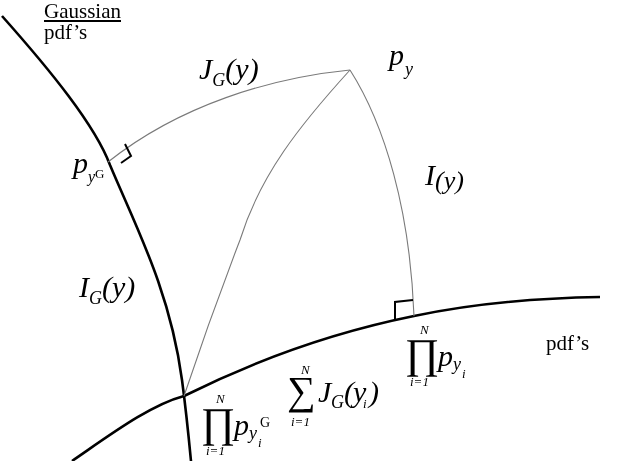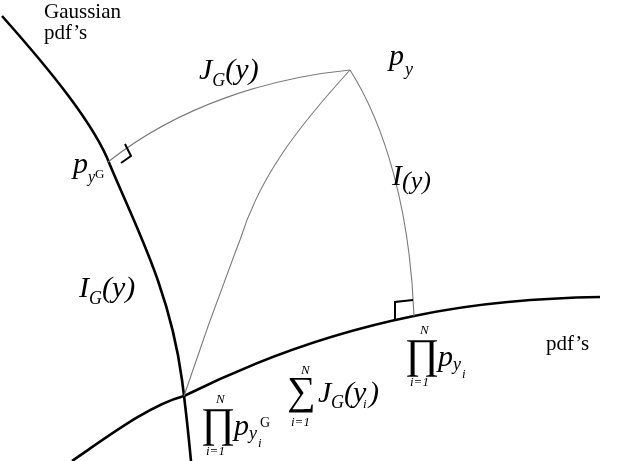--- a/index.html
+++ b/index.html
@@ -30,38 +30,38 @@
 
     <path d="M 350 70 C 385 125, 410 210, 414 316" fill="none" stroke="#7a7a7a" stroke-width="1.1"></path>
 
     <path d="M 350 70 C 300 125, 260 175, 240 240 C 215 305, 196 360, 184 396" fill="none" stroke="#7a7a7a" stroke-width="1.1"></path>
 
     <path d="M 125 144 L 131 156 L 121 163" fill="none" stroke="#000" stroke-width="2"></path>
 
     <path d="M 395 321 L 395 302 L 413 300" fill="none" stroke="#000" stroke-width="2"></path>
   </svg>
 
-  <div class="lbl plain" style="left:44px; top:1px;">Gaussian</div>
+  <div class="lbl plain" style="left:44px; top:1px;text-decoration:underline;">Gaussian</div>
   <div class="lbl plain" style="left:44px; top:22px;">pdf’s</div>
 
   <div class="lbl plain" style="left:546px; top:333px;">pdf’s</div>
 
   <div class="lbl math big" style="left:354px; top:40px;margin-left:35px;">
     <span>p</span><span class="sub" style="position:relative; top:10px; left:1px;">y</span>
   </div>
 
   <div class="lbl math big" style="left:73px; top:148px;">
     <span>p</span><span class="sub" style="position:relative; top:9px; font-size:16px;">y</span><span class="upright" style="position:relative; top:5px; font-size:13px; font-family:'Liberation Serif', serif;">G</span>
   </div>
 
   <div class="lbl math big" style="left:199px; top:54px;">
     <span>J</span><span class="sub" style="position:relative; top:7px;">G</span><span>(y)</span>
   </div>
 
-  <div class="lbl math big" style="left:392px; top:160px;">
+  <div class="lbl math big" style="left:425px; top:160px;">
     <span>I</span><span style="font-size:26px; position:relative; top:4px;">(y)</span>
   </div>
 
   <div class="lbl math big" style="left:79px; top:272px;">
     <span>I</span><span class="sub" style="position:relative; top:7px;">G</span><span>(y)</span>
   </div>
 
   <div class="lbl" style="left:402px; top:323px; width:60px; height:70px;">
     <span class="limit" style="left:18px; top:0px;">N</span>
     <span class="op" style="position:absolute; left:3px; top:10px;">∏</span>

